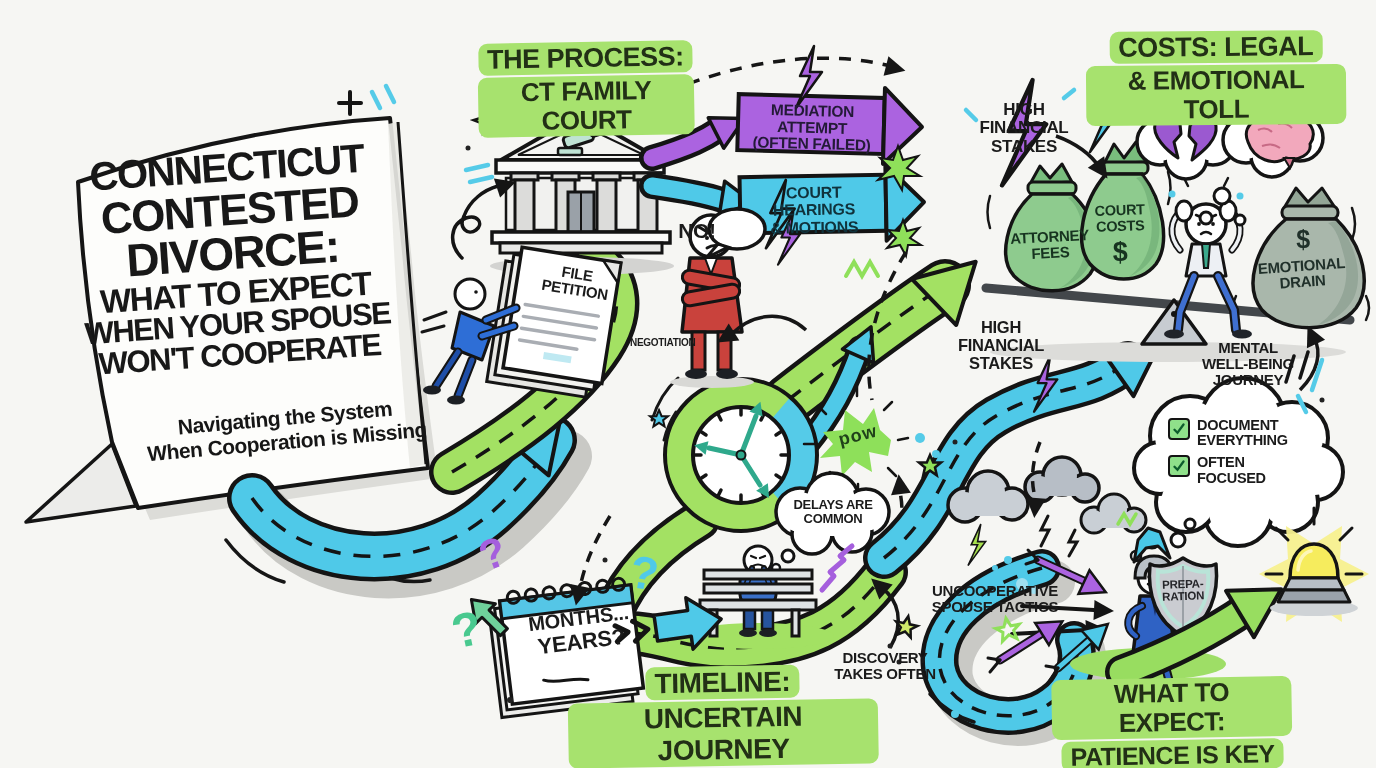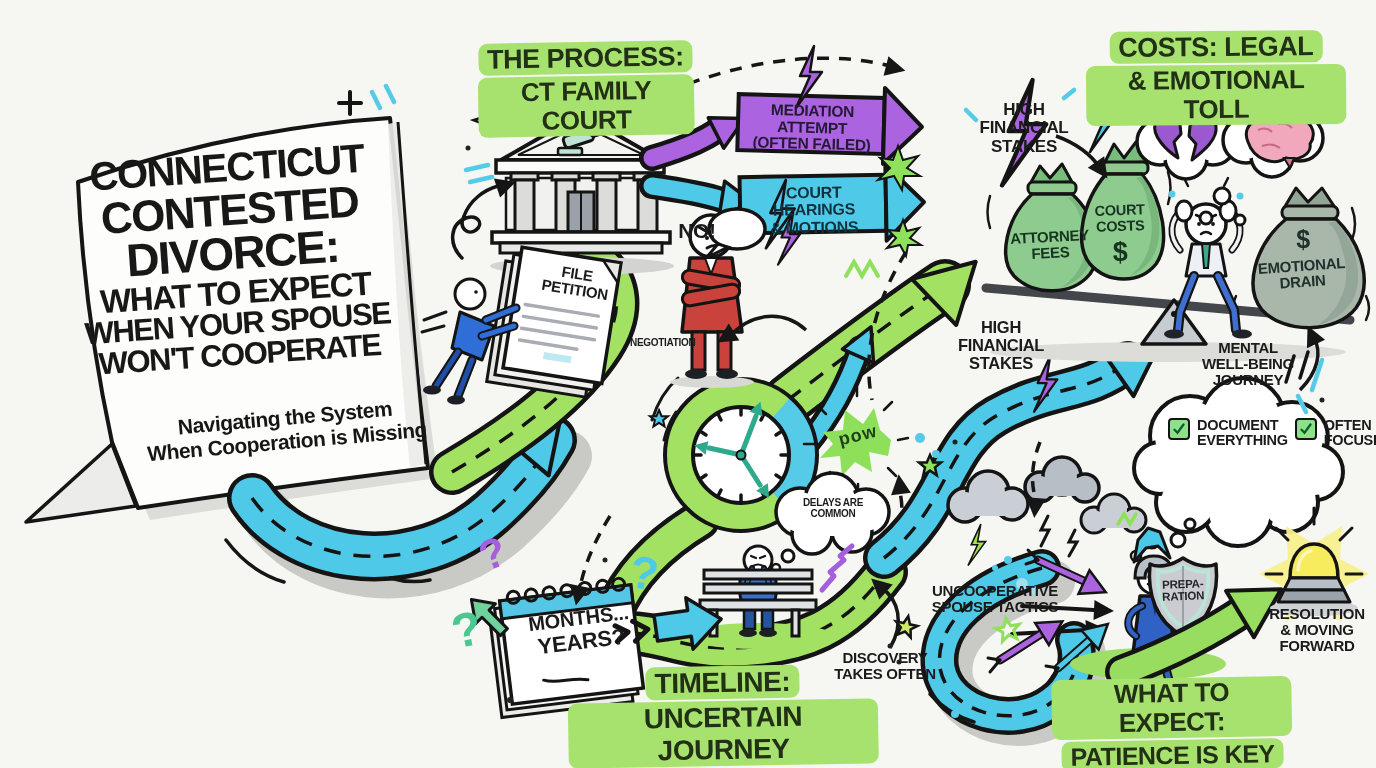--- a/index.html
+++ b/index.html
@@ -19,21 +19,21 @@
   .hl .line{display:inline-block;background:var(--green-highlight);color:#223016;
        font-weight:bold;letter-spacing:-0.5px;padding:1px 9px;border-radius:9px;line-height:1.12;}
   .banner-title{position:absolute;left:72px;top:148px;width:322px;transform:rotate(-4deg);
        text-align:center;color:#181818;font-weight:bold;letter-spacing:-1.5px;line-height:0.99;}
   .bt1{font-size:40px;} .bt2{font-size:44px;} .bt3{font-size:46px;}
   .bt4{font-size:33px;} .bt5{font-size:31px;} .bt6{font-size:31px;}
   .banner-sub{position:absolute;left:136px;top:406px;width:300px;transform:rotate(-5deg);
        text-align:center;color:#161616;font-weight:bold;font-size:21px;line-height:1.15;letter-spacing:-0.5px;}
   .q{position:absolute;font-weight:bold;}
   .check-list{position:absolute;left:1168px;top:418px;width:160px;display:flex;
-       gap:7px;}
+       flex-direction:column;gap:7px;}
   .check-row{display:flex;align-items:flex-start;gap:7px;}
   .cb{width:18px;height:18px;background:var(--check-green);border:2.5px solid #141414;
       border-radius:4px;flex:0 0 auto;display:inline-flex;align-items:center;justify-content:center;}
   .check-row .txt{font-weight:bold;font-size:14.5px;line-height:1.05;color:#1b1b1b;
       text-align:left;letter-spacing:-0.3px;max-width:120px;}
 </style>
 </head>
 <body>
 
 <div class="canvas">
@@ -768,21 +768,21 @@
   <div>EMOTIONAL</div>
   <div>DRAIN</div>
 </div>
 <div class="lbl" style="left:1190px;top:340px;width:116px;font-size:15px;">
   <div>MENTAL</div>
   <div>WELL-BEING</div>
   <div>JOURNEY</div>
 </div>
 
 <div class="lbl" style="left:830px;top:426px;width:56px;font-size:18px;color:#20411a;letter-spacing:1px;transform:rotate(-14deg);">pow</div>
-<div class="lbl" style="left:783px;top:498px;width:100px;font-size:10px;">
+<div class="lbl" style="left:783px;top:498px;width:100px;font-size:13px;">
   <div>DELAYS ARE</div>
   <div>COMMON</div>
 </div>
 
 <div class="lbl" style="left:524px;top:608px;width:112px;transform:rotate(-7deg);">
   <div style="font-size:20px;">MONTHS...</div>
   <div style="font-size:22px;">YEARS?</div>
 </div>
 
 <div class="hl" style="left:568px;top:666px;width:310px;transform:rotate(-1deg);">
@@ -817,25 +817,20 @@
   <div class="check-row">
     <span class="cb">
           <svg width="12" height="12" viewBox="0 0 16 16">
             <polyline points="2,9 6,13 14,2" fill="none" stroke="#0d5c2c" stroke-width="3" stroke-linecap="round"></polyline>
           </svg>
         </span>
     <span class="txt">OFTEN FOCUSED</span>
   </div>
 </div>
 
-<div class="lbl" style="left:1262px;top:606px;width:110px;font-size:15px;">
-  <div>RESOLUTION</div>
-  <div>&amp; MOVING</div>
-  <div>FORWARD</div>
-</div>
 
 <div class="hl" style="left:1052px;top:678px;width:240px;transform:rotate(-1deg);">
   <span class="line" style="font-size:26px;">WHAT TO EXPECT:</span><br>
   <span class="line" style="font-size:25px;margin-top:2px;">PATIENCE IS KEY</span>
 </div>
 
 <span class="q" style="left:480px;top:530px;font-size:42px;color:#a55fdd;transform:rotate(-20deg);">?</span>
 <span class="q" style="left:630px;top:546px;font-size:46px;color:#4fc9e8;transform:rotate(10deg);">?</span>
 <span class="q" style="left:452px;top:602px;font-size:48px;color:#49c98f;transform:rotate(-12deg);">?</span>
 

